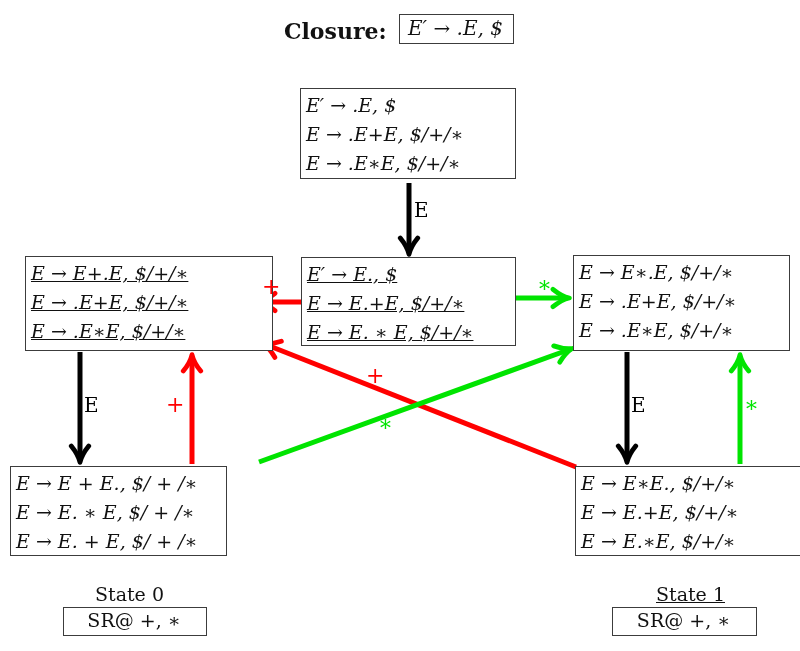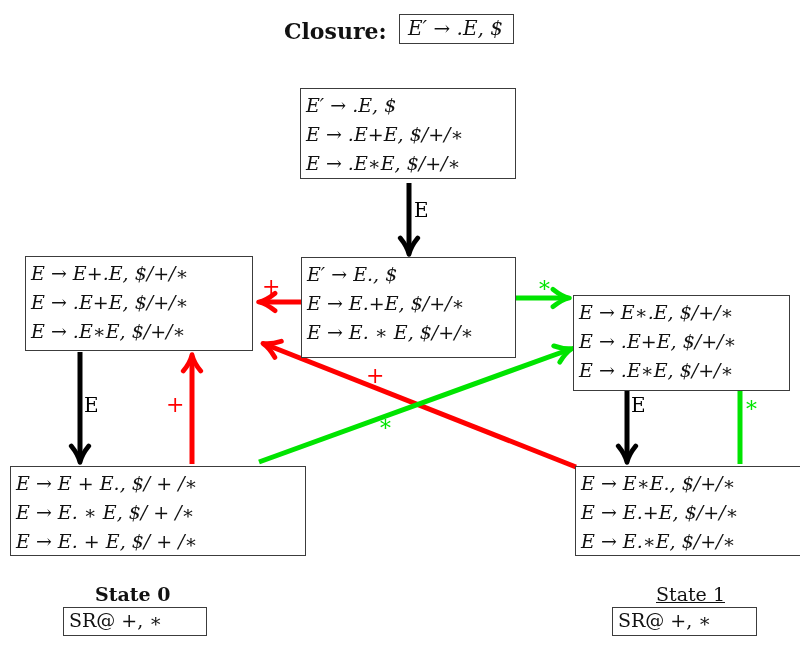--- a/index.html
+++ b/index.html
@@ -20,21 +20,21 @@
   }
   .hdr-formula{
     position:absolute;left:383px;top:0px;border:1px solid #3c3c3c;
     font-size:20px;font-style:italic;padding:1px 10px 3px 8px;color:#111;background:#fff;
   }
   .state-label{
     position:absolute;font-size:19px;color:#111;z-index:3;
   }
   .state-box{
     position:absolute;border:1px solid #3c3c3c;font-size:19px;color:#111;
-    box-sizing:border-box;padding:1px 7px 0 5px;background:#fff;z-index:3;white-space:nowrap;
+    box-sizing:border-box;padding:1px 7px 0 5px;background:#fff;z-index:3;white-space:nowrap;text-align:center;
   }
   .edge-label{
     position:absolute;z-index:4;font-size:20px;line-height:20px;color:#111;
     font-family:"DejaVu Serif", serif;
   }
   .edge-label.sym{font-size:22px;line-height:22px;}
   #edges-svg{position:absolute;left:0;top:0;z-index:1;pointer-events:none;}
 </style>
 </head>
 <body>
@@ -86,39 +86,39 @@
     <span class="hdr-label">Closure:</span>
     <span class="hdr-formula math">E′ → .E, $</span>
   </div>
 
   <div class="itembox" style="left:300px;top:88px;width:216px;height:91px;">
     <div class="line">E′ → .E, $</div>
     <div class="line">E → .E+E, $/+/∗</div>
     <div class="line">E → .E∗E, $/+/∗</div>
   </div>
 
-  <div class="itembox" style="left:301px;top:257px;width:215px;height:101px;">
+  <div class="itembox" style="left:301px;top:257px;width:215px;height:89px;text-decoration:underline;">
     <div class="line">E′ → E., $</div>
     <div class="line">E → E.+E, $/+/∗</div>
     <div class="line">E → E. ∗ E, $/+/∗</div>
   </div>
 
-  <div class="itembox" style="left:25px;top:256px;width:228px;height:95px;">
+  <div class="itembox" style="left:25px;top:256px;width:248px;height:95px;text-decoration:underline;">
     <div class="line">E → E+.E, $/+/∗</div>
     <div class="line">E → .E+E, $/+/∗</div>
     <div class="line">E → .E∗E, $/+/∗</div>
   </div>
 
-  <div class="itembox" style="left:573px;top:255px;width:217px;height:96px;margin-top:40px;">
+  <div class="itembox" style="left:573px;top:255px;width:217px;height:96px;">
     <div class="line">E → E∗.E, $/+/∗</div>
     <div class="line">E → .E+E, $/+/∗</div>
     <div class="line">E → .E∗E, $/+/∗</div>
   </div>
 
-  <div class="itembox" style="left:10px;top:466px;width:296px;height:90px;">
+  <div class="itembox" style="left:10px;top:466px;width:217px;height:90px;">
     <div class="line">E → E + E., $/ + /∗</div>
     <div class="line">E → E. ∗ E, $/ + /∗</div>
     <div class="line">E → E. + E, $/ + /∗</div>
   </div>
 
   <div class="itembox" style="left:575px;top:466px;width:253px;height:90px;">
     <div class="line">E → E∗E., $/+/∗</div>
     <div class="line">E → E.+E, $/+/∗</div>
     <div class="line">E → E.∗E, $/+/∗</div>
   </div>
@@ -126,19 +126,19 @@
   <span class="edge-label" style="left: 414px; top: 200px; color: rgb(0, 0, 0);">E</span>
   <span class="edge-label sym" style="left: 262px; top: 276px; color: rgb(255, 0, 0);">+</span>
   <span class="edge-label sym" style="left: 537px; top: 274px; color: rgb(0, 228, 0);">∗</span>
   <span class="edge-label" style="left: 84px; top: 395px; color: rgb(0, 0, 0);">E</span>
   <span class="edge-label sym" style="left: 166px; top: 394px; color: rgb(255, 0, 0);">+</span>
   <span class="edge-label" style="left: 631px; top: 395px; color: rgb(0, 0, 0);">E</span>
   <span class="edge-label sym" style="left: 744px; top: 394px; color: rgb(0, 228, 0);">∗</span>
   <span class="edge-label sym" style="left: 366px; top: 365px; color: rgb(255, 0, 0);">+</span>
   <span class="edge-label sym" style="left: 378px; top: 413px; color: rgb(0, 228, 0);">∗</span>
 
-  <span class="state-label" style="left:95px;top:583px;font-weight:bold;">State 0</span>
+  <span class="state-label" style="left:95px;top:583px;">State 0</span>
   <div class="state-box" style="left:63px;top:607px;width:144px;height:29px;">SR@ +, ∗</div>
 
   <span class="state-label" style="left:656px;top:583px;text-decoration:underline;">State 1</span>
   <div class="state-box" style="left:612px;top:607px;width:145px;height:29px;">SR@ +, ∗</div>
 
 </div>
 
 </body></html>

